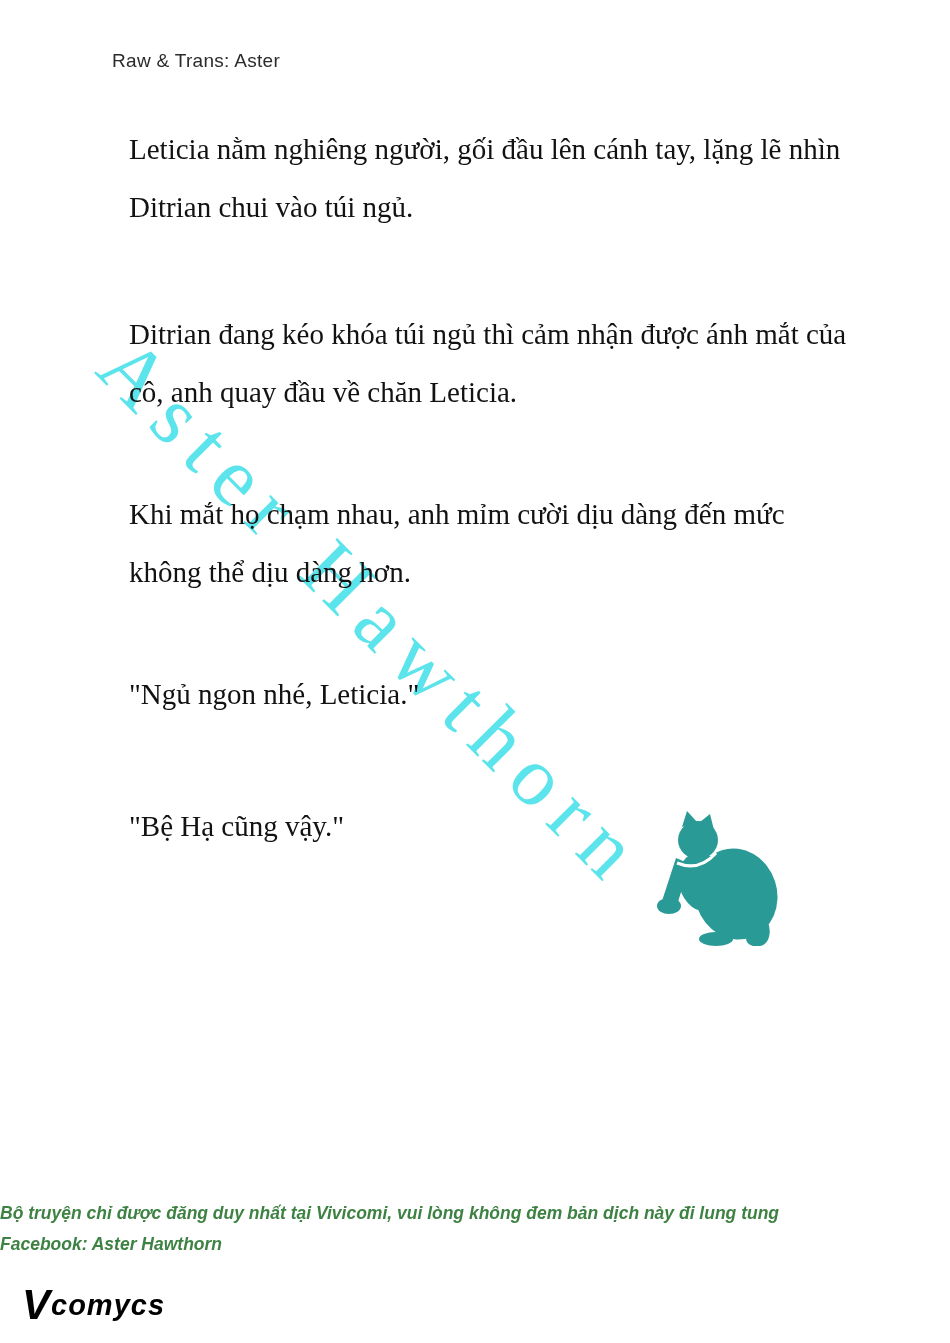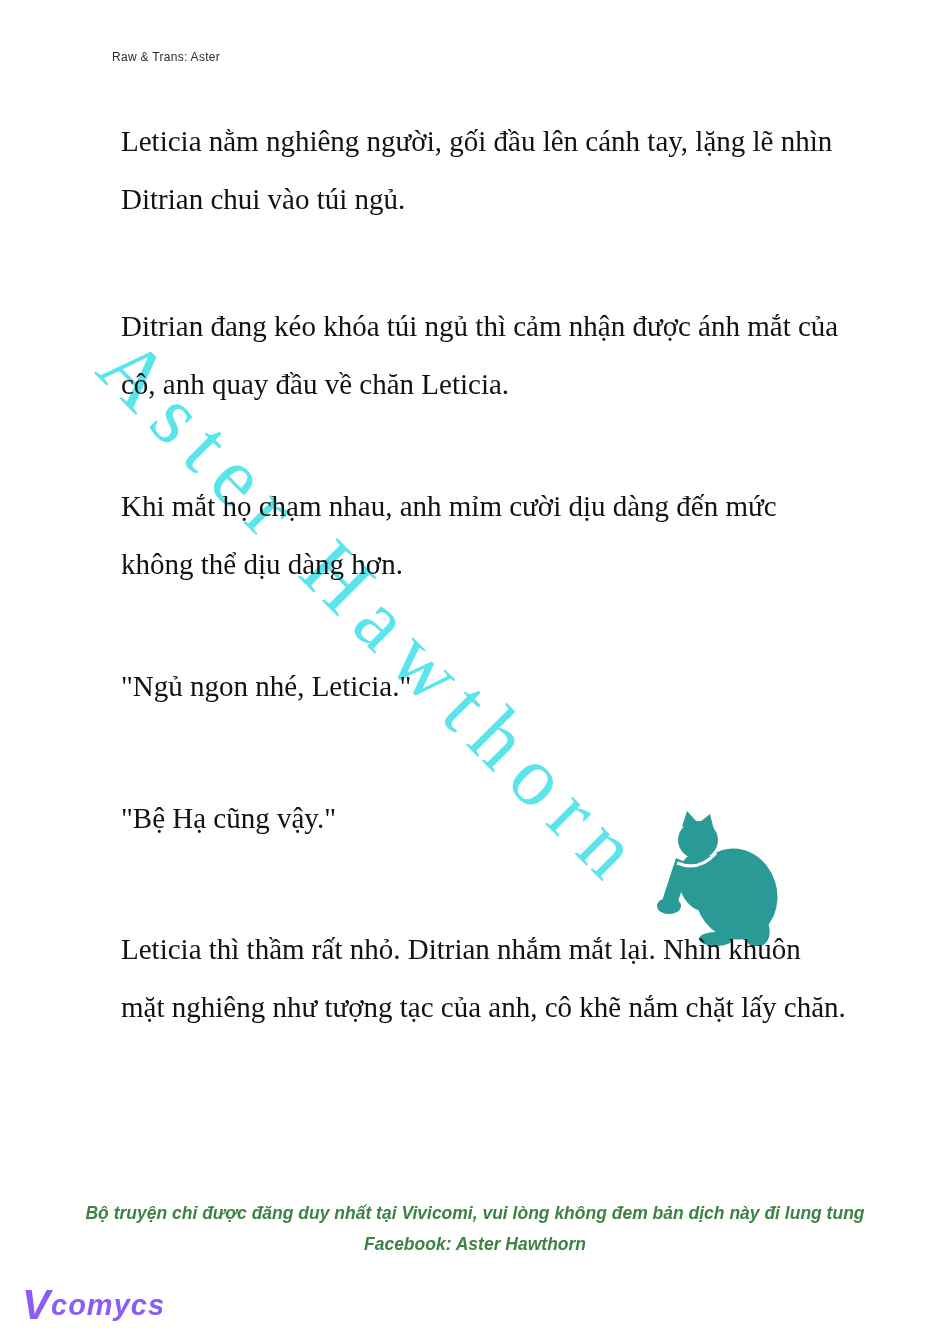--- a/index.html
+++ b/index.html
@@ -13,30 +13,30 @@
     width: 950px;
     height: 1343px;
     margin: 0 auto;
     background: #ffffff;
     overflow: hidden;
   }
   .credit {
     position: absolute;
     left: 112px;
     top: 50px;
-    font-size: 12px;
+    font-size: 19px;
     color: #2b2b2b;
     letter-spacing: 0.3px;
     z-index: 3;
   }
   .para {
     position: absolute;
     left: 113px;
     width: 740px;
-    margin: 8px;
+    margin: 16px;
     font-family: "Liberation Serif", serif;
     font-size: 29px;
     line-height: 58px;
     color: #121212;
     white-space: pre-line;
     z-index: 3;
   }
   .p1 { top: 104px; }
   .p2 { top: 289px; }
   .p3 { top: 469px; }
@@ -62,36 +62,36 @@
     position: absolute;
     left: 656px;
     top: 806px;
     z-index: 2;
   }
   .footer {
     position: absolute;
     left: 0;
     top: 1198px;
     width: 950px;
-    text-align: center;
+    text-align: left;
     font-size: 17.5px;
     font-weight: bold;
     font-style: italic;
     color: #3e8243;
     line-height: 31px;
     z-index: 3;
   }
   .footer div { margin: 0; }
   .logo {
     position: absolute;
     left: 22px;
     top: 1284px;
     font-style: italic;
     font-weight: bold;
-    color: #8b5cf6;
+    color: #000000;
     z-index: 3;
     line-height: 1;
     letter-spacing: 1px;
   }
   .logo .logo-v {
     font-size: 42px;
     vertical-align: -4px;
   }
   .logo .logo-rest {
     font-size: 29px;
@@ -122,22 +122,20 @@
   </svg>
 
   <p class="para p1">Leticia nằm nghiêng người, gối đầu lên cánh tay, lặng lẽ nhìn
 Ditrian chui vào túi ngủ.</p>
   <p class="para p2">Ditrian đang kéo khóa túi ngủ thì cảm nhận được ánh mắt của
 cô, anh quay đầu về chăn Leticia.</p>
   <p class="para p3">Khi mắt họ chạm nhau, anh mỉm cười dịu dàng đến mức
 không thể dịu dàng hơn.</p>
   <p class="para p4">"Ngủ ngon nhé, Leticia."</p>
   <p class="para p5">"Bệ Hạ cũng vậy."</p>
-  <p class="para p6">Leticia thì thầm rất nhỏ. Ditrian nhắm mắt lại. Nhìn khuôn
-mặt nghiêng như tượng tạc của anh, cô khẽ nắm chặt lấy chăn.</p>
 
   <div class="footer">
     <div>Bộ truyện chỉ được đăng duy nhất tại Vivicomi, vui lòng không đem bản dịch này đi lung tung</div>
     <div>Facebook: Aster Hawthorn</div>
   </div>
 
   <div class="logo">
     <span class="logo-v">V</span><span class="logo-rest">comycs</span>
   </div>
 

